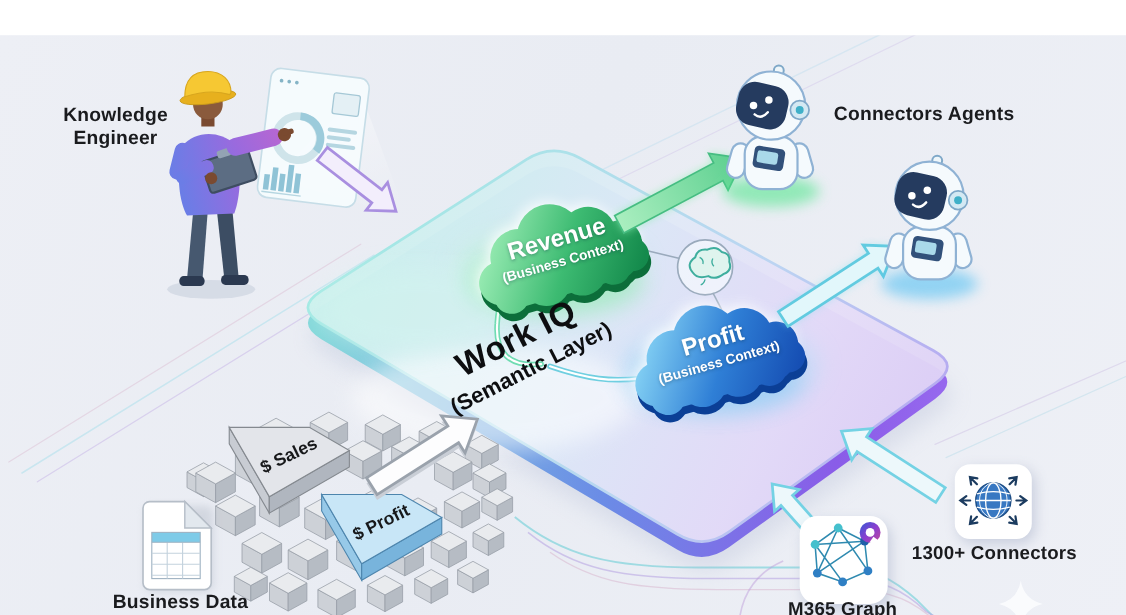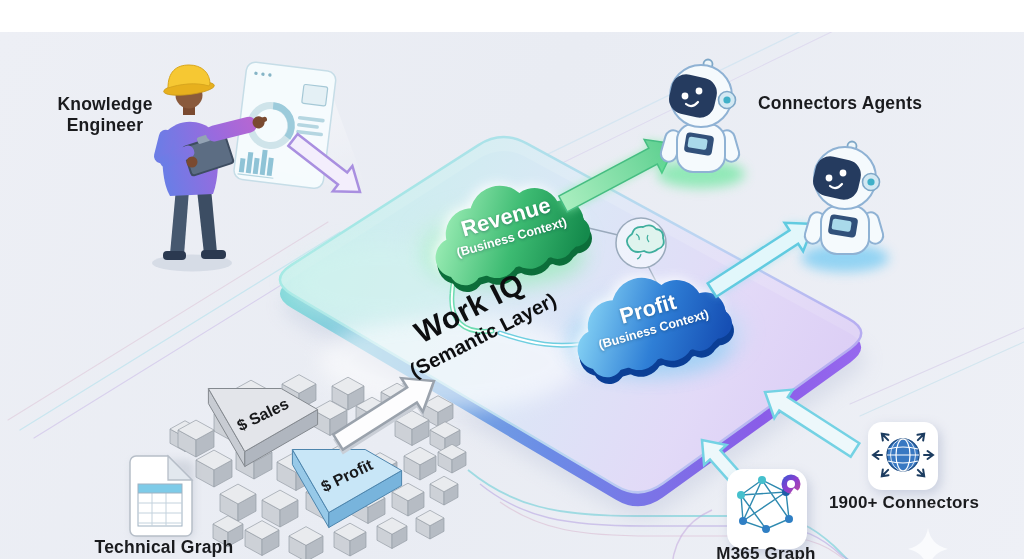--- a/index.html
+++ b/index.html
@@ -457,18 +457,18 @@
 <div class="cloud-lbl rev">
   <div class="t">Revenue</div>
   <div class="s">(Business Context)</div>
 </div>
 <div class="cloud-lbl pro">
   <div class="t">Profit</div>
   <div class="s">(Business Context)</div>
 </div>
 <div class="slab-lbl" style="left:211px;top:374px;">$ Sales</div>
 <div class="slab-lbl" style="left:295px;top:435px;">$ Profit</div>
-<div class="lbl nowrap" style="left:94px;top:505px;width:140px;font-size:17.5px;">Technical Graph</div>
+<div class="lbl nowrap" style="left:94px;top:505px;width:140px;font-size:17.5px;">Business Data</div>
 <div class="lbl nowrap" style="left:696px;top:512px;width:140px;font-size:17px;">M365 Graph</div>
 <div class="lbl" style="left:814px;top:461px;width:180px;font-size:17px;">
-  <div>1900+ Connectors</div>
+  <div>1300+ Connectors</div>
 </div>
 </div>
 
 </body></html>

